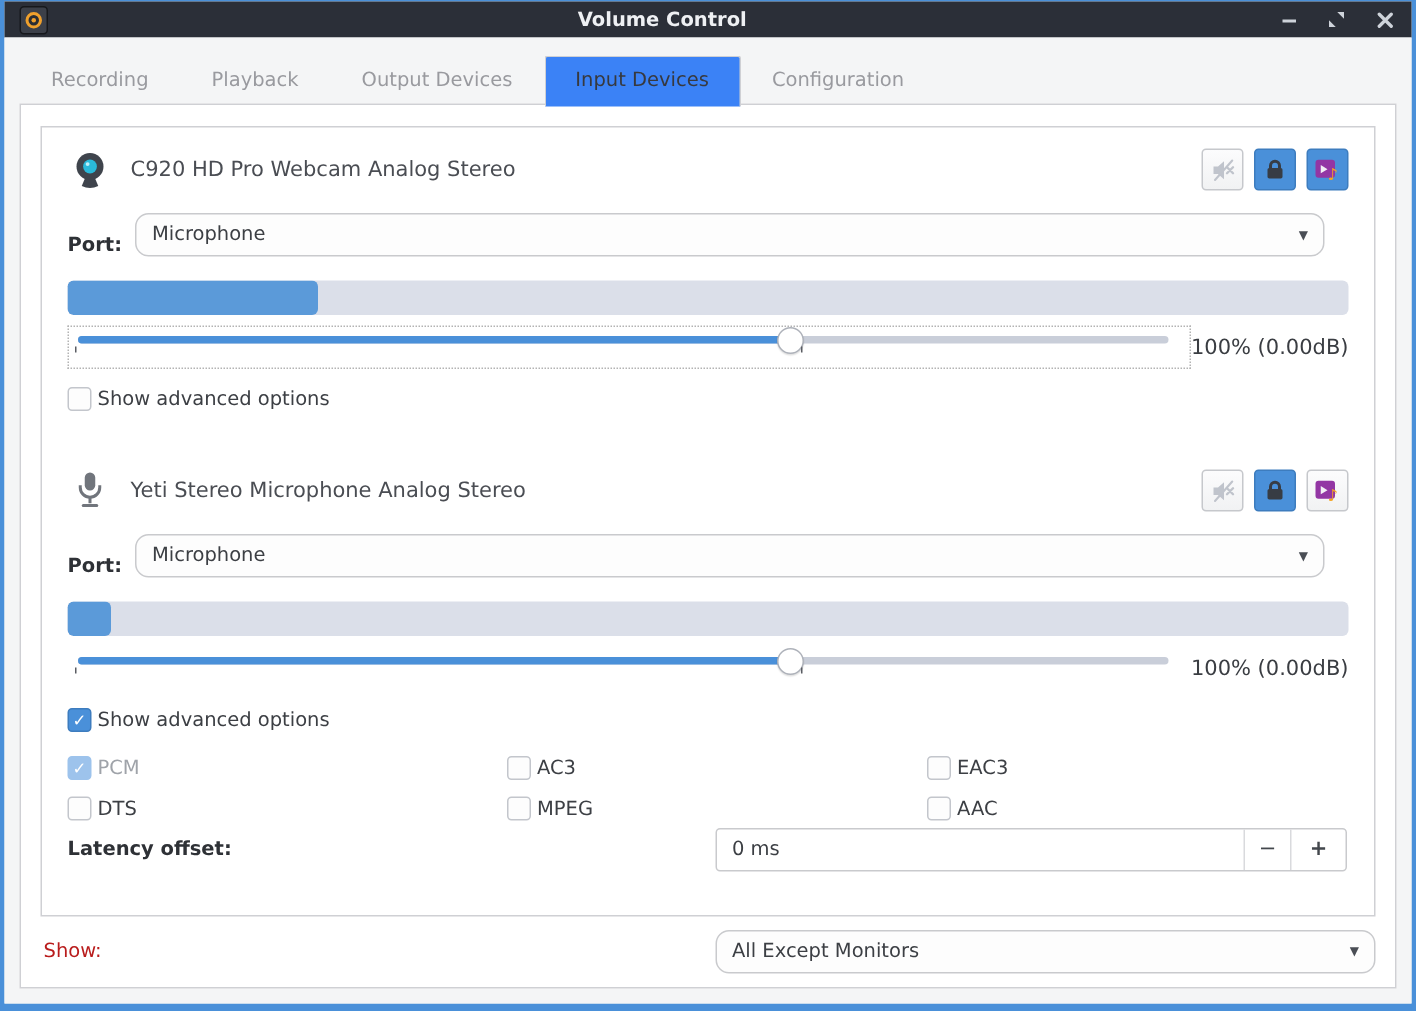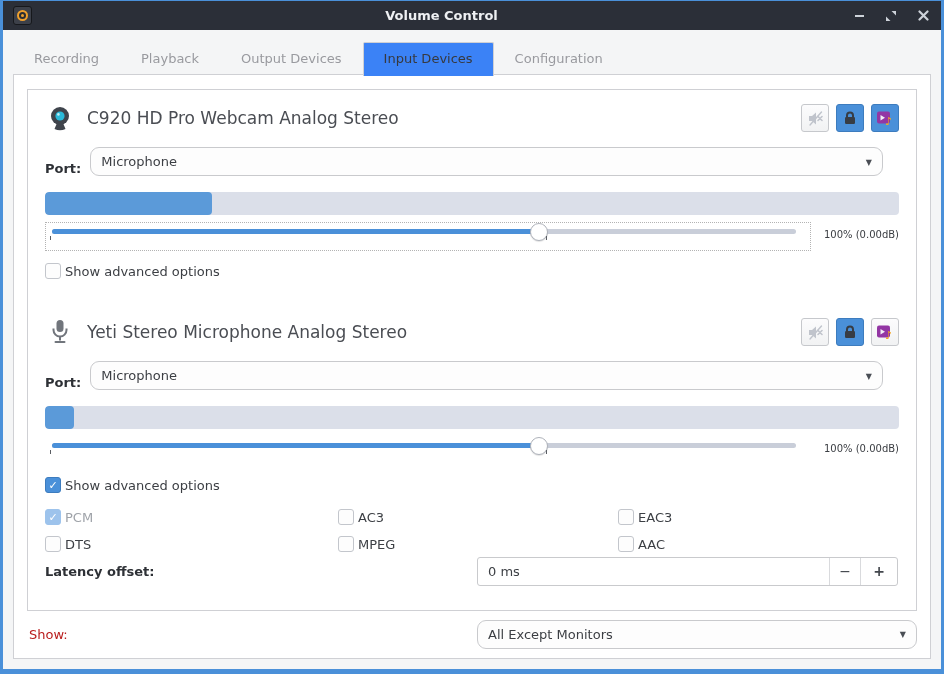--- a/index.html
+++ b/index.html
@@ -3,21 +3,21 @@
 <meta charset="utf-8">
 <style>
   * { margin:0; padding:0; box-sizing:border-box; }
   html,body { background:#888; }
   body { font-family:"DejaVu Sans","Liberation Sans",sans-serif; font-size:13px; color:#3c3f44; }
 
   .window { width:944px; height:674px; background:#4a90d9; padding:1px 3px 5px 3px; position:relative; }
   .win-inner { width:100%; height:100%; display:flex; flex-direction:column; background:#f4f5f6; }
 
   
-  .titlebar { height:29px; background:#2b2f38; display:flex; align-items:center; padding:0 10px; flex:none; }
+  .titlebar { height:24px; background:#2b2f38; display:flex; align-items:center; padding:0 10px; flex:none; }
   .app-icon { width:19px; height:19px; background:#3c4049; border:1px solid #16181c; border-radius:3px; display:flex; align-items:center; justify-content:center; }
   .app-icon .ring { width:11px; height:11px; border:2px solid #f0a02c; border-radius:50%; background:#2a2d33; display:flex; align-items:center; justify-content:center; }
   .app-icon .dot { width:3px; height:3px; background:#f0a02c; border-radius:50%; }
   .title { flex:1; text-align:center; color:#eef0f3; font-weight:bold; font-size:13px; }
   .win-btns { display:flex; gap:16px; align-items:center; }
   .win-btn { width:16px; height:16px; display:flex; align-items:center; justify-content:center; cursor:default; }
 
   
   .body { flex:1; position:relative; background:#f4f5f6; }
 
@@ -26,42 +26,42 @@
   .tab.active { background:#3b82f6; border-color:#cfd0d4; color:#37393e; margin-bottom:-1px; padding-bottom:10px; border-top-left-radius:2px; border-top-right-radius:2px; }
 
   .page { position:absolute; left:10px; right:10px; top:44px; bottom:10px; background:#fff; border:1px solid #cfd0d4; }
 
   .scrolled { position:absolute; left:13px; right:13px; top:14px; bottom:47px; background:#fff; border:1px solid #cfd0d4; overflow:hidden; padding:13px 17px; }
 
   
   .device + .device { margin-top:37px; }
   .dev-header { height:30px; display:flex; align-items:center; margin-bottom:14px; }
   .dev-icon { width:30px; display:flex; justify-content:center; margin-right:12px; flex:none; }
-  .dev-name { flex:1; color:#4a4d53; font-size:17px; }
+  .dev-name { flex:1; color:#4a4d53; font-size:14px; }
   .dev-btns { display:flex; gap:7px; }
   .sq-btn { width:28px; height:28px; border:1px solid #c6c8cc; border-radius:3px; background:linear-gradient(#fcfcfd,#f1f2f3); display:flex; align-items:center; justify-content:center; }
   .sq-btn.pressed { background:#4a90d9; border-color:#3d7cbe; }
 
   .port-row { height:23px; display:flex; align-items:flex-end; margin-bottom:16px; padding-right:16px;margin-top:20px; }
   .port-label { font-weight:bold; color:#2e3136; margin-right:9px; }
   .combo { flex:1; height:29px; background:#fdfdfd; border:1px solid #c9cacd; border-radius:9px; display:flex; align-items:center; padding:0 10px; color:#3c3f44; position:relative; }
   .combo .arrow { position:absolute; right:10px; top:50%; transform:translateY(-50%); font-size:8px; color:#4a4e55; }
 
   .meter { height:23px; background:#dbdfe9; border-radius:4px; margin-bottom:7px; overflow:hidden; }
   .meter-fill { height:100%; background:#5b9ad9; border-radius:4px; }
 
   .slider-row { display:flex; align-items:flex-start; margin-bottom:11px; }
   .slider-box { flex:1; height:29px; border:1px dotted #b3b3b3; padding:6px 14px 0 6px; position:relative; }
   .slider-box.nofocus { border-color:transparent; }
   .track { position:relative; height:5px; background:#c9ced9; border-radius:3px; }
   .track-fill { position:absolute; left:0; top:0; bottom:0; background:#4a90d9; border-radius:3px; }
   .thumb { position:absolute; top:50%; width:18px; height:18px; margin:-9px 0 0 -9px; background:#fff; border:1px solid #aeb2ba; border-radius:50%; box-shadow:0 1px 1px rgba(0,0,0,.12); }
   .tick { position:absolute; top:13px; width:1px; height:4px; background:#5a5d63; }
   .tick.base { left:4px; }
-  .vol-label { min-width:88px; text-align:right; font-size:10px; color:#3a3d42; padding-top:7px; white-space:nowrap; }
+  .vol-label { min-width:88px; text-align:right; font-size:14px; color:#3a3d42; padding-top:7px; white-space:nowrap; }
 
   .check-row { height:18px; display:flex; align-items:center; gap:4px; }
   .checkbox { width:16px; height:16px; border:1px solid #c3c6cc; border-radius:3px; background:#fdfdfd; display:flex; align-items:center; justify-content:center; flex:none; }
   .checkbox.checked { background:#4a90d9; border-color:#3d7cbe; color:#fff; font-size:11px; }
   .checkbox.checked.disabled { background:#9dc3ec; border-color:#9dc3ec; }
   .check-label { color:#3c3f44; }
   .check-label.dim { color:#9fa3a9; }
 
   .codec-grid { margin-top:14px; }
   .codec-grid .crow { display:flex; margin-bottom:9px; }

